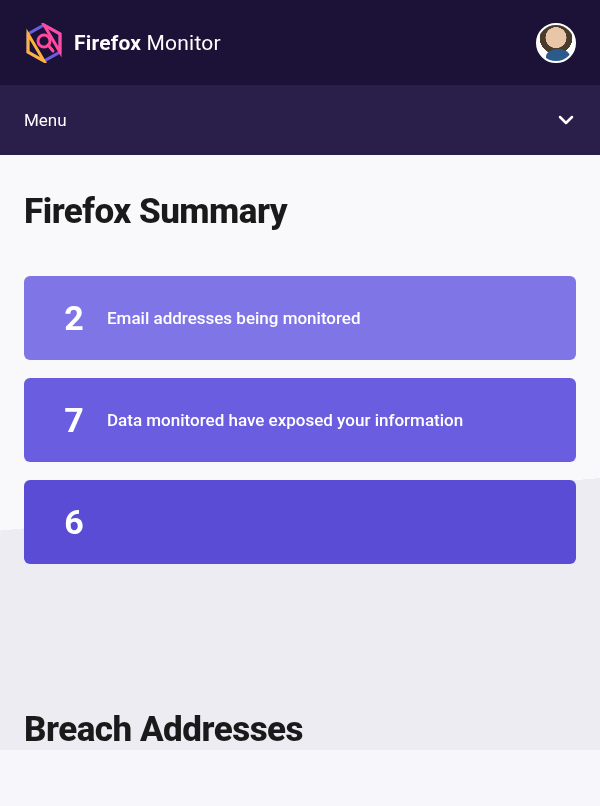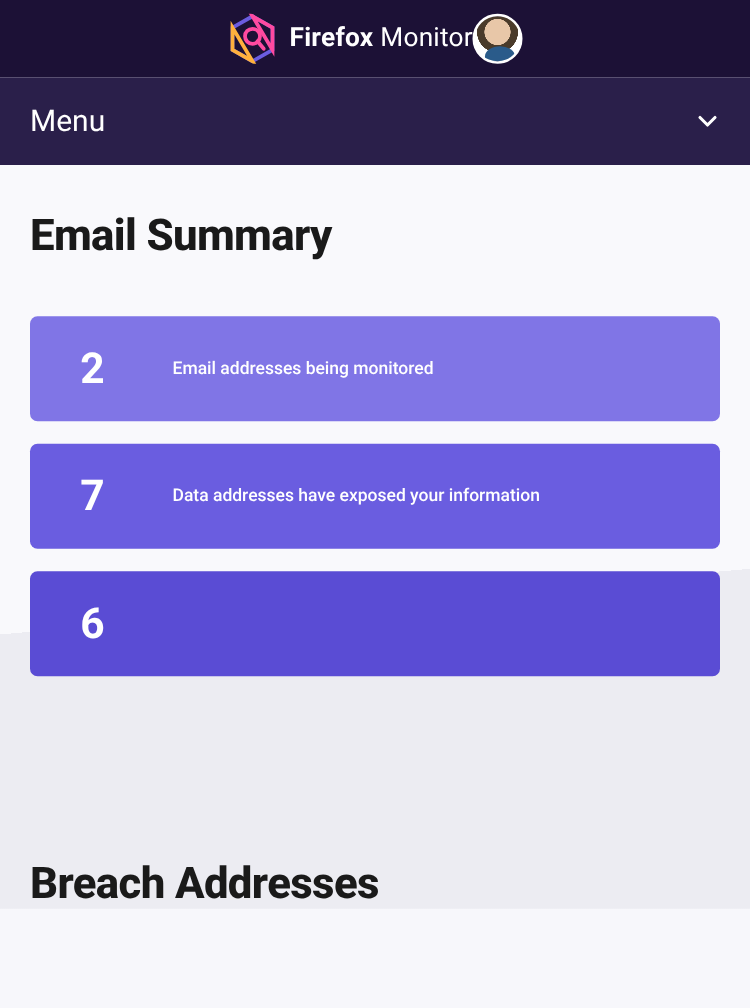--- a/index.html
+++ b/index.html
@@ -5,24 +5,24 @@
     * { margin: 0; padding: 0; box-sizing: border-box; }
     body {
       width: 600px;
       height: 806px;
       font-family: -apple-system, BlinkMacSystemFont, "Segoe UI", Roboto, Helvetica, Arial, sans-serif;
       background: #f7f7fb;
       overflow: hidden;
     }
     .header {
       background: #1c1136;
-      height: 62px;
+      height: 85px;
       display: flex;
       align-items: center;
-      justify-content: center;
+      justify-content: space-between;
       padding: 0 24px;
     }
     .brand {
       display: flex;
       align-items: center;
       gap: 10px;
     }
     .brand-text {
       color: #fff;
       font-size: 21px;
@@ -51,21 +51,21 @@
     }
     .nav {
       background: #2a1f4a;
       height: 70px;
       display: flex;
       align-items: center;
       justify-content: space-between;
       padding: 0 24px;
       color: #fff;
     }
-    .nav-label { font-size: 24px; font-weight: 400; }
+    .nav-label { font-size: 17px; font-weight: 400; }
     .content {
       padding: 36px 24px 0;
       background: linear-gradient(175deg, #f9f9fc 0%, #f9f9fc 58%, #ececf2 58%, #ececf2 100%);
     }
     .h1 {
       font-size: 35px;
       font-weight: 800;
       color: #1a1a1a;
       margin-bottom: 44px;
       letter-spacing: -0.5px;
@@ -82,23 +82,23 @@
     .card-0 { background: #8075e6; }
     .card-1 { background: #6a5de0; }
     .card-2 { background: #5a4cd4; }
     .card-num {
       font-size: 34px;
       font-weight: 700;
       width: 60px;
       text-align: center;
     }
     .card-label {
-      font-size: 14px;
+      font-size: 17px;
       font-weight: 500;
-      margin-left: 34px;
+      margin-left: 3px;
     }
     .logo-svg { width: 40px; height: 40px; }
     .chevron { width: 20px; height: 20px; }
   </style>
 </head>
 <body>
 
 <div class="header">
   <div class="brand">
     <svg class="logo-svg" viewBox="0 0 40 40">
@@ -114,30 +114,30 @@
 </div>
 
 <div class="nav">
   <span class="nav-label">Menu</span>
   <svg class="chevron" viewBox="0 0 20 20">
     <polyline points="4,7 10,13 16,7" fill="none" stroke="#fff" stroke-width="2.5" stroke-linecap="round" stroke-linejoin="round"></polyline>
   </svg>
 </div>
 
 <div class="content">
-  <h1 class="h1">Email Summary</h1>
+  <h1 class="h1">Firefox Summary</h1>
 
   <div class="card card-0">
     <div class="card-num">2</div>
     <div class="card-label">Email addresses being monitored</div>
   </div>
 
   <div class="card card-1">
     <div class="card-num">7</div>
-    <div class="card-label">Data addresses have exposed your information</div>
+    <div class="card-label">Data monitored have exposed your information</div>
   </div>
 
   <div class="card card-2">
     <div class="card-num">6</div>
   </div>
 
   <h1 class="h1 second">Breach Addresses</h1>
 </div>
 
 </body></html>

